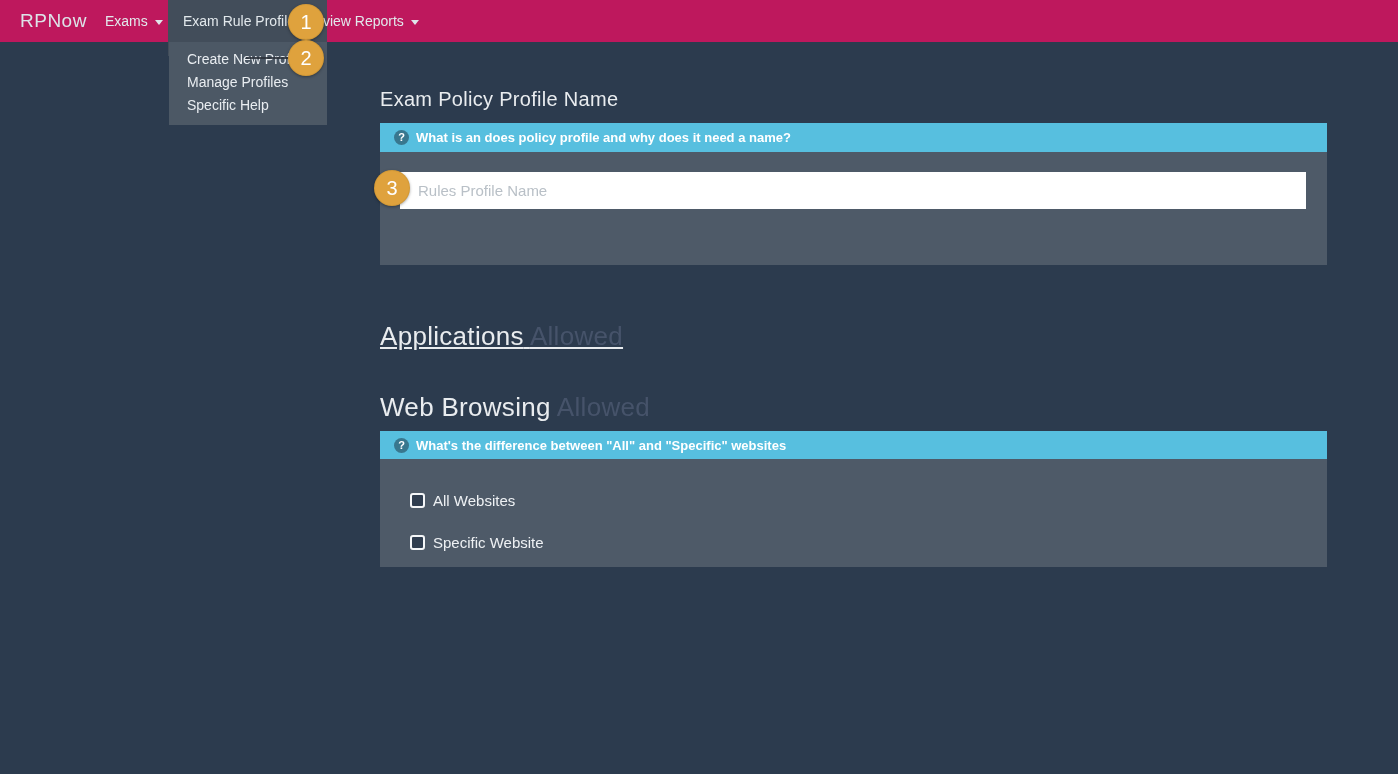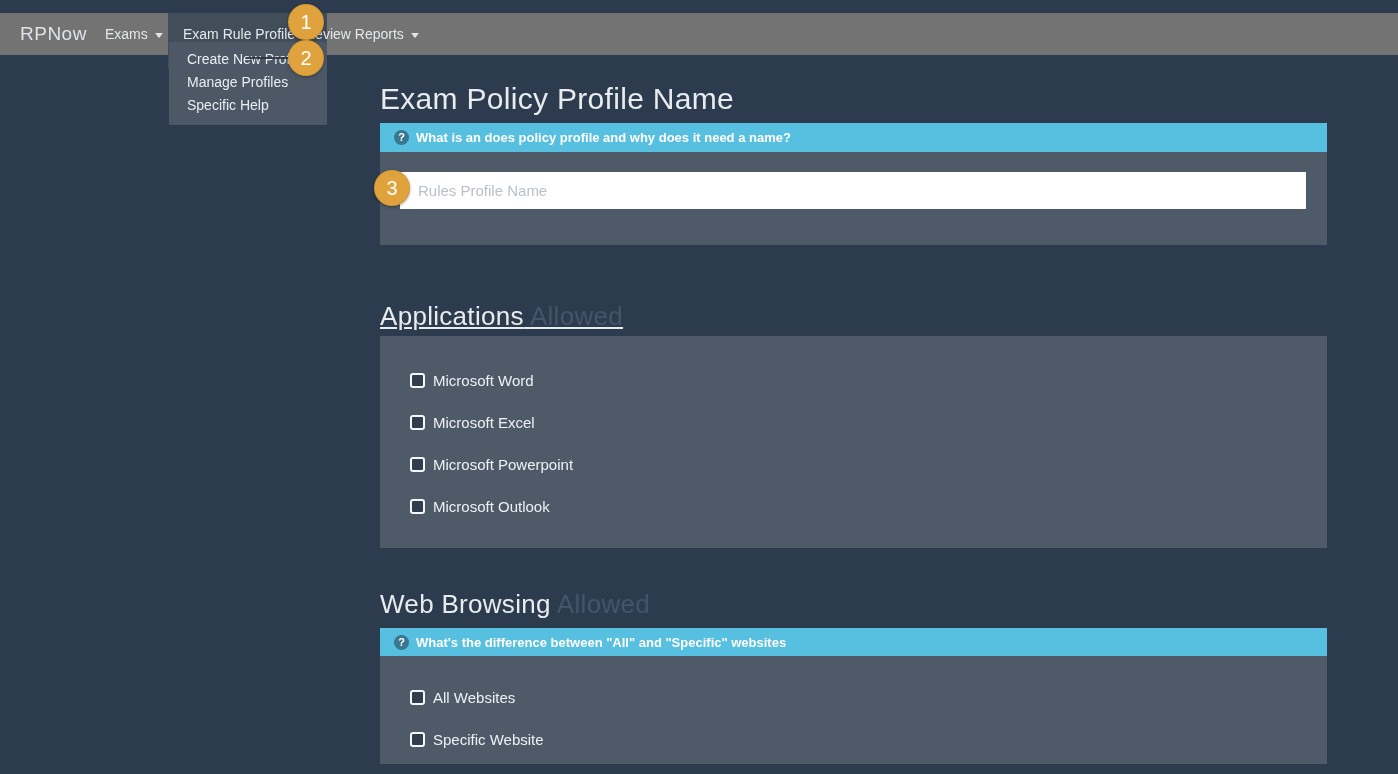--- a/index.html
+++ b/index.html
@@ -8,22 +8,21 @@
     background:#2c3b4e;
     font-family:"Liberation Sans", sans-serif;
     position:relative;
     overflow:hidden;
     color:#e9edf1;
   }
 
   
   .navbar {
     position:absolute; top:0; left:0; width:1398px; height:42px;
-    background:#737373;
-    margin-top:13px;
+    background:#be185d;
   }
   .brand {
     position:absolute; left:20px; top:0; height:42px; line-height:42px;
     font-size:19px; color:#dde3e8; font-weight:400; letter-spacing:.5px;
     cursor:pointer;
   }
   .nav-item {
     position:absolute; top:0; height:56px; line-height:42px;
     font-size:14px; color:#e2e8ec; cursor:pointer; white-space:nowrap;
   }
@@ -60,21 +59,21 @@
   .anno-3 { left:374px; top:170px; }
   .anno-line {
     position:absolute; left:246px; top:57px; width:46px; height:2px;
     background:rgba(42,48,58,.85); z-index:6;
   }
 
   
   .content { position:absolute; left:380px; top:42px; width:947px; }
 
   h1.page-title {
-    margin-top:42px; font-size:30px; font-weight:300; color:#e9ecef;
+    margin-top:42px; font-size:20px; font-weight:300; color:#e9ecef;
     line-height:30px; letter-spacing:.3px;
   }
   h2.section-title {
     font-size:26px; font-weight:300; color:#e9ecef; line-height:30px;
     letter-spacing:.3px;
   }
   h2.apps-title { margin-top:56px; margin-bottom:5px;text-decoration:underline; }
   h2.web-title  { margin-top:41px; margin-bottom:9px; }
   .subtitle { color:#46536a; font-weight:300; }
 
@@ -84,21 +83,21 @@
   }
   .info-bar.web { margin-top:0; height:28px; }
   .q-icon {
     display:inline-block; width:15px; height:15px; border-radius:50%;
     background:rgba(20,32,44,.45); color:#fff; font-size:11px; font-weight:bold;
     line-height:15px; text-align:center; margin-right:7px; flex:0 0 15px;
   }
   .info-text { font-size:13px; font-weight:bold; color:#fff; white-space:nowrap; }
 
   .panel { background:#4e5a68; width:947px; }
-  .panel.name-panel { height:93px; padding:20px 20px 0 20px; }
+  .panel.name-panel { height:113px; padding:20px 20px 0 20px; }
   .panel.apps-panel { height:212px; padding:36px 0 0 30px; }
   .panel.web-panel  { height:108px; padding:33px 0 0 30px; }
 
   .text-input {
     width:906px; height:37px; background:#fff; border:none; outline:none;
     padding:0 18px; font-size:15px; font-family:"Liberation Sans",sans-serif;
     color:#333;
   }
   .text-input::placeholder { color:#b9c0c7; opacity:1; }
 
@@ -153,38 +152,20 @@
 
   <div class="panel name-panel">
     <input class="text-input" type="text" placeholder="Rules Profile Name" style="">
   </div>
 
   <h2 class="section-title apps-title">
     <span>Applications</span>
     <span class="subtitle">Allowed</span>
   </h2>
 
-  <div class="panel apps-panel">
-    <div class="check-row">
-      <span class="checkbox"></span>
-      <span class="check-label">Microsoft Word</span>
-    </div>
-    <div class="check-row">
-      <span class="checkbox"></span>
-      <span class="check-label">Microsoft Excel</span>
-    </div>
-    <div class="check-row">
-      <span class="checkbox"></span>
-      <span class="check-label">Microsoft Powerpoint</span>
-    </div>
-    <div class="check-row">
-      <span class="checkbox"></span>
-      <span class="check-label">Microsoft Outlook</span>
-    </div>
-  </div>
 
   <h2 class="section-title web-title">
     <span>Web Browsing</span>
     <span class="subtitle">Allowed</span>
   </h2>
 
   <div class="info-bar web">
     <span class="q-icon">?</span>
     <span class="info-text">What's the difference between "All" and "Specific" websites</span>
   </div>

